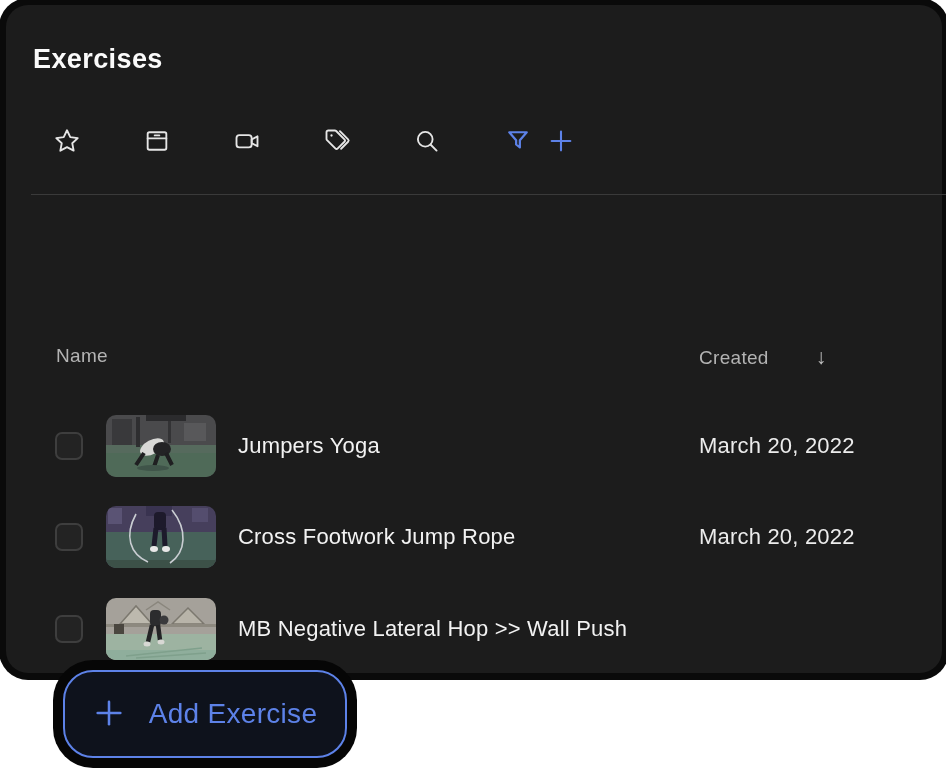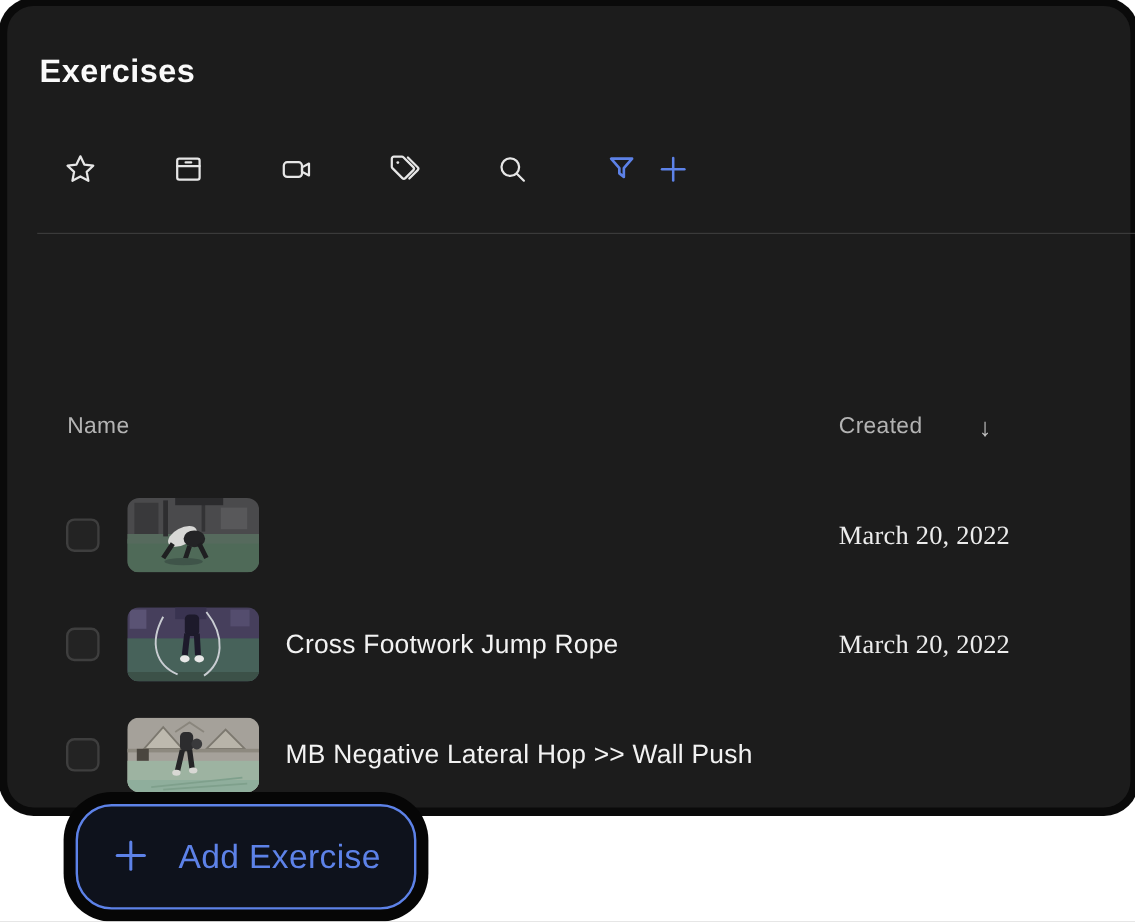--- a/index.html
+++ b/index.html
@@ -28,21 +28,21 @@
   .divider{
     position:absolute;left:25px;top:189px;width:916px;height:1px;
     background:#3a3a3a;
   }
   .count-label{
     position:absolute;left:28px;top:257px;
     color:#dadada;font-size:22px;letter-spacing:.3px;
   }
   .col-header{
     position:absolute;top:340px;color:#b3b3b3;font-size:19px;letter-spacing:.3px;
-    display:flex;align-items:flex-start;
+    display:flex;align-items:flex-end;
   }
   .col-name{left:50px;}
   .col-created{left:693px;cursor:pointer;gap:32px;}
   .sort-arrow{margin-left:15px;font-size:21px;color:#c0c0c0;}
   .row{
     position:absolute;left:0;width:946px;height:62px;cursor:pointer;
   }
   .row-1{top:410px;}
   .row-2{top:501px;}
   .row-3{top:593px;}
@@ -54,21 +54,21 @@
     position:absolute;left:100px;top:0;width:110px;height:62px;
     border-radius:10px;overflow:hidden;
   }
   .thumb svg{display:block;width:110px;height:62px;}
   .row-name{
     position:absolute;left:232px;top:0;height:62px;display:flex;align-items:center;
     color:#f2f2f2;font-size:22px;letter-spacing:.2px;white-space:nowrap;
   }
   .row-date{
     position:absolute;left:693px;top:0;height:62px;display:flex;align-items:center;
-    color:#ececec;font-size:22px;letter-spacing:.2px;white-space:nowrap;font-family:Liberation Serif, serif;
+    color:#ececec;font-size:22px;letter-spacing:.2px;white-space:nowrap;
   }
   .add-btn{
     position:absolute;left:63px;top:670px;width:284px;height:88px;
     background:#0e121c;border:2px solid #5d82e8;border-radius:30px;
     box-shadow:0 0 0 10px #060606;
     display:flex;align-items:center;justify-content:center;gap:24px;
     cursor:pointer;padding:0;
   }
   .add-btn .label{
     color:#5d82e8;font-size:28px;font-weight:500;letter-spacing:.3px;
@@ -161,20 +161,21 @@
           <rect x="30" y="2" width="4" height="30" fill="#2e2e30"></rect>
           <rect x="62" y="2" width="3" height="26" fill="#333335"></rect>
           <rect x="78" y="8" width="22" height="18" fill="#58585a"></rect>
           <rect x="40" y="0" width="40" height="6" fill="#2b2b2d"></rect>
           <ellipse cx="46" cy="32" rx="13" ry="7" transform="rotate(-28 46 32)" fill="#d8d8d6"></ellipse>
           <ellipse cx="56" cy="34" rx="9" ry="7" fill="#232325"></ellipse>
           <path d="M38 38 L30 50 M52 40 L48 52 M60 38 L66 50" stroke="#1f1f21" stroke-width="4"></path>
           <ellipse cx="47" cy="53" rx="16" ry="3" fill="#3f5449"></ellipse>
         </svg>
       </div>
+      <div class="row-name">Jumpers Yoga</div>
       <div class="row-date">March 20, 2022</div>
     </div>
 
     <div class="row row-2">
       <div class="checkbox"></div>
       <div class="thumb">
         <svg viewBox="0 0 110 62">
           <rect width="110" height="62" fill="#463f5c"></rect>
           <rect y="26" width="110" height="36" fill="#47625a"></rect>
           <rect y="54" width="110" height="8" fill="#3c5148"></rect>

